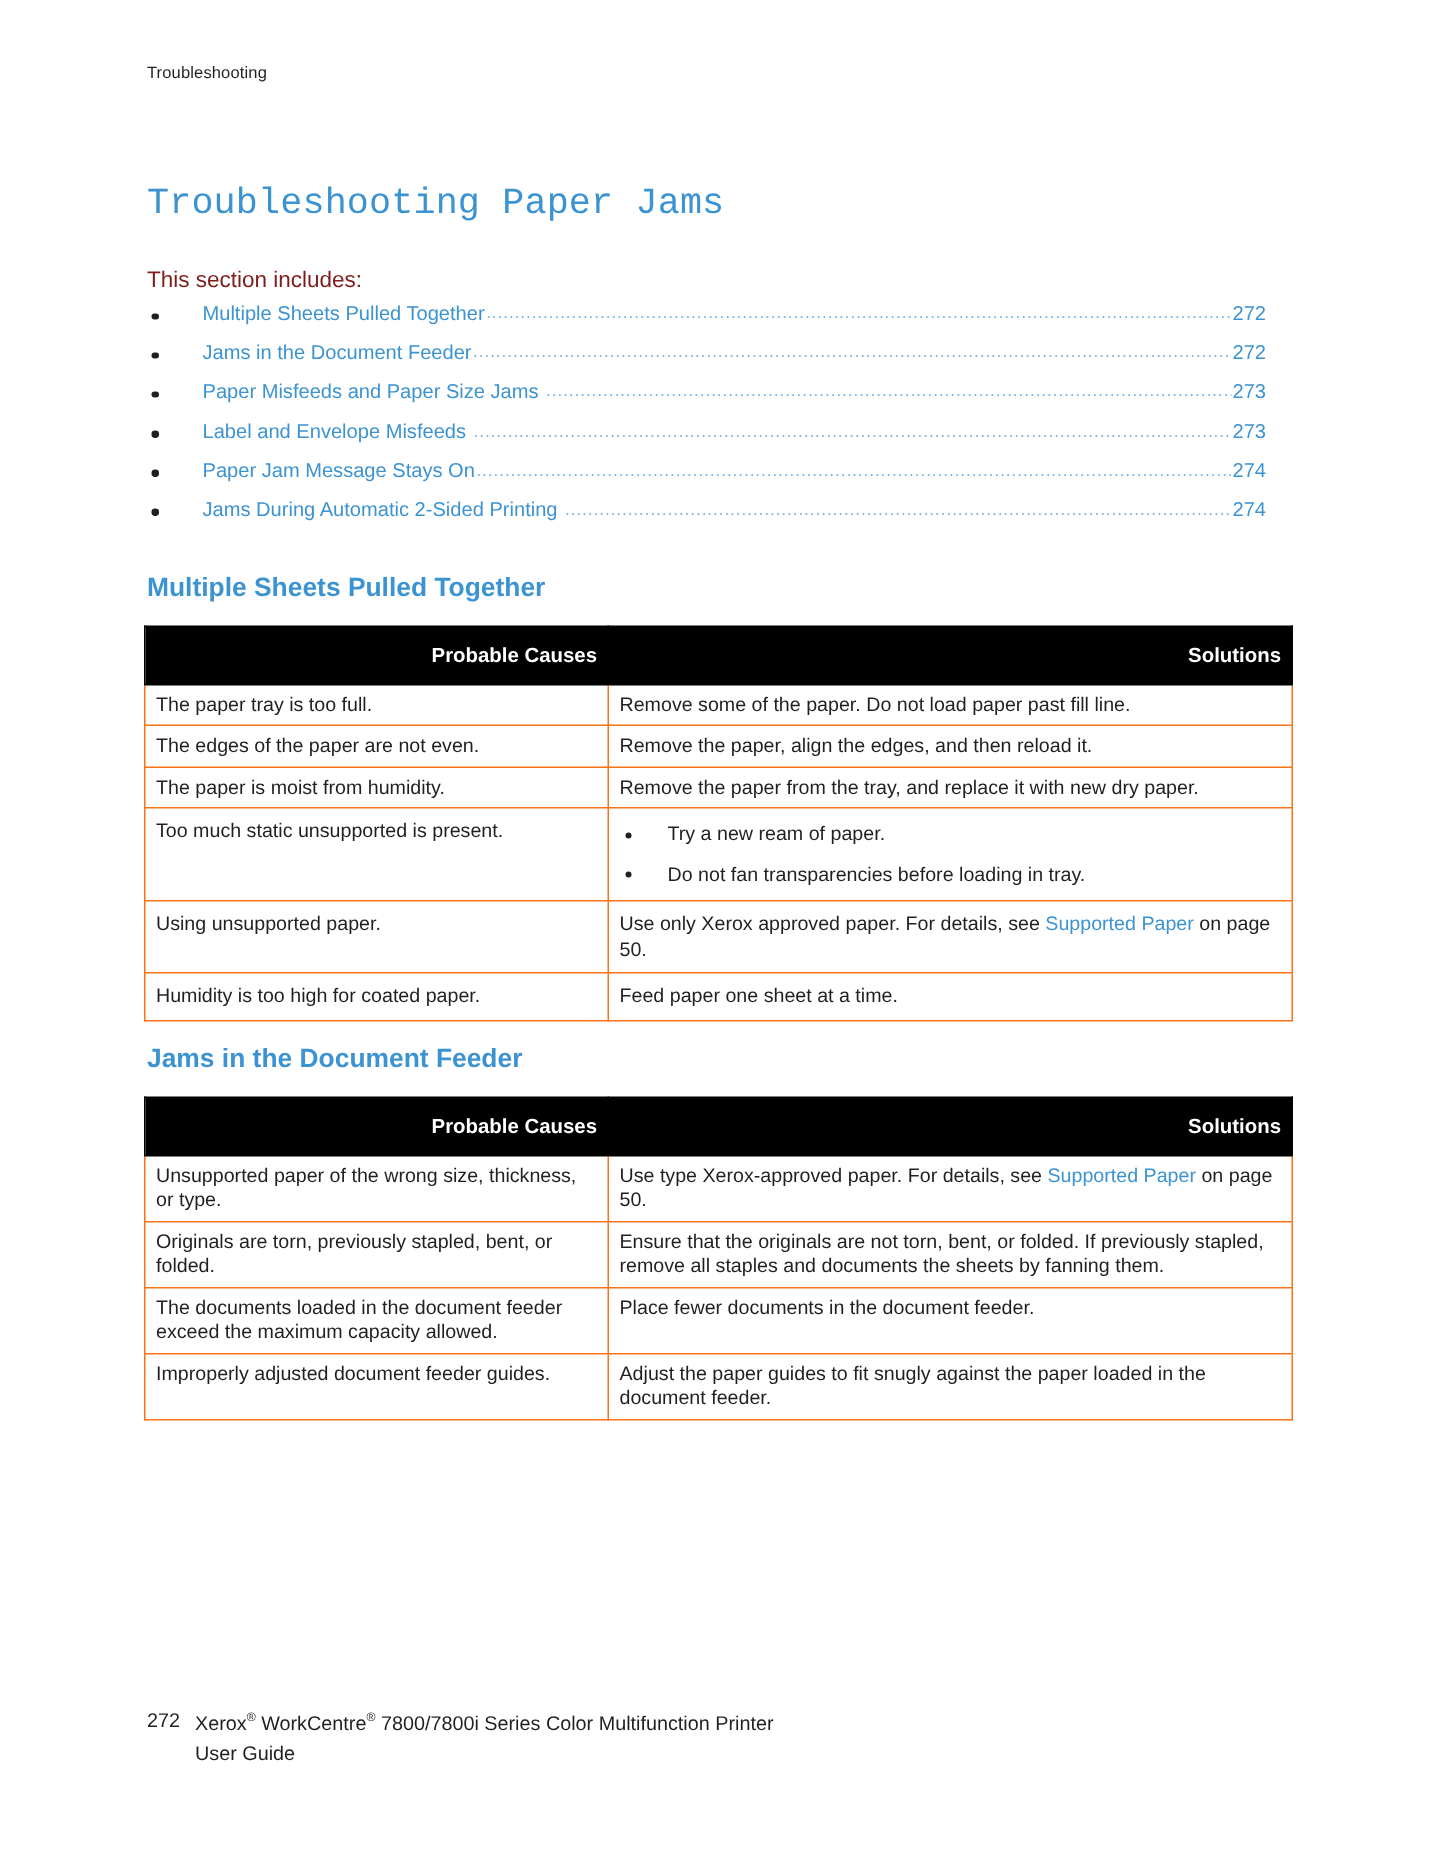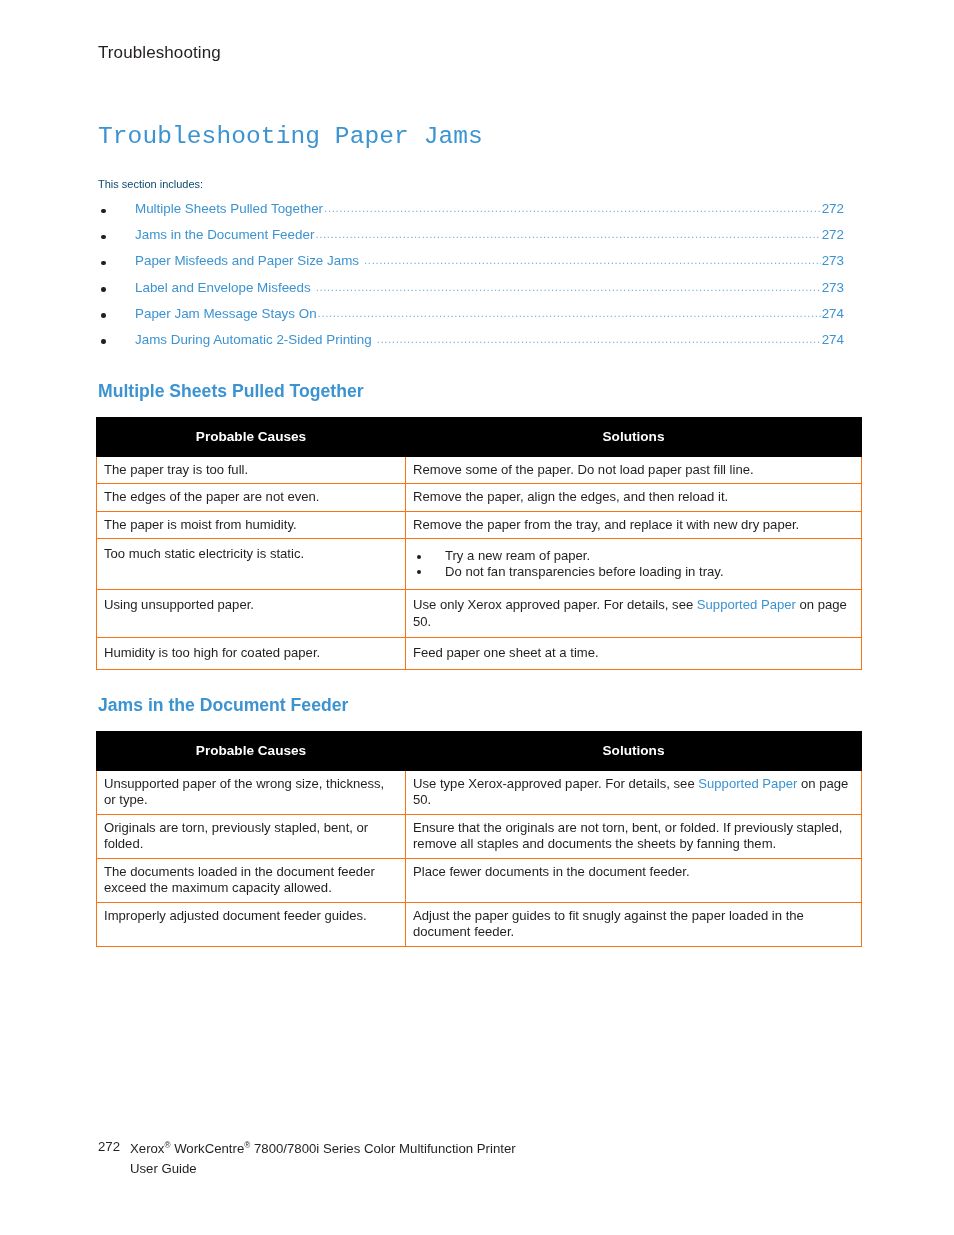--- a/index.html
+++ b/index.html
@@ -22,21 +22,21 @@
     inset: 0;
     width: 954px;
     height: 1235px;
   }
 
   
   .running-header {
     position: absolute;
     left: 98px;
     top: 43px;
-    font-size: 17px;
+    font-size: 11px;
     color: #231f20;
     letter-spacing: 0.1px;
   }
 
   
   .page-title {
     position: absolute;
     left: 98px;
     top: 123px;
     font-size: 24.5px;
@@ -45,22 +45,22 @@
     letter-spacing: 0.1px;
     margin: 0;
     font-family: Liberation Mono, monospace;
   }
 
   
   .intro {
     position: absolute;
     left: 98px;
     top: 178px;
-    font-size: 11px;
-    color: #0c4a6e;
+    font-size: 15px;
+    color: #7f1d1d;
   }
 
   
   .toc {
     position: absolute;
     left: 98px;
     top: 201px;
     width: 746px;
   }
   .toc-item {
@@ -130,41 +130,42 @@
   #table-jams-feeder { top: 731px; }
 
   .doc-table col.c1 { width: 309px; }
   .doc-table col.c2 { width: 456px; }
 
   .doc-table thead th {
     background: #000000;
     color: #ffffff;
     font-size: 13.6px;
     font-weight: 700;
-    text-align: center;
+    text-align: right;
     padding: 11px 7px 11px 7px;
     border: 1px solid #000000;
     line-height: 1.15;
   }
   .doc-table tbody td {
     border: 1px solid #f97316;
     padding: 5px 7px 5px 7px;
     vertical-align: top;
     line-height: 1.26;
   }
   .doc-table tbody td.tall { padding-top: 7px; padding-bottom: 7px; }
 
   .cell-list {
     list-style: none;
     margin: 2px 0 3px 0;
     padding: 0;
   }
   .cell-list li {
     position: relative;
     padding-left: 32px;
+    margin-bottom: 11px;
     line-height: 1.2;
   }
   .cell-list li:last-child { margin-bottom: 2px; }
   .cell-list li .li-bullet {
     position: absolute;
     left: 4px;
     top: 6.5px;
     width: 4.2px;
     height: 4.2px;
     border-radius: 50%;
@@ -274,21 +275,21 @@
       </tr>
       <tr>
         <td>The edges of the paper are not even.</td>
         <td>Remove the paper, align the edges, and then reload it.</td>
       </tr>
       <tr>
         <td>The paper is moist from humidity.</td>
         <td>Remove the paper from the tray, and replace it with new dry paper.</td>
       </tr>
       <tr>
-        <td class="tall">Too much static electricity is static.</td>
+        <td class="tall">Too much static unsupported is present.</td>
         <td class="tall">
           <ul class="cell-list">
             <li>
               <span class="li-bullet"></span>
               <span>Try a new ream of paper.</span>
             </li>
             <li>
               <span class="li-bullet"></span>
               <span>Do not fan transparencies before loading in tray.</span>
             </li>

